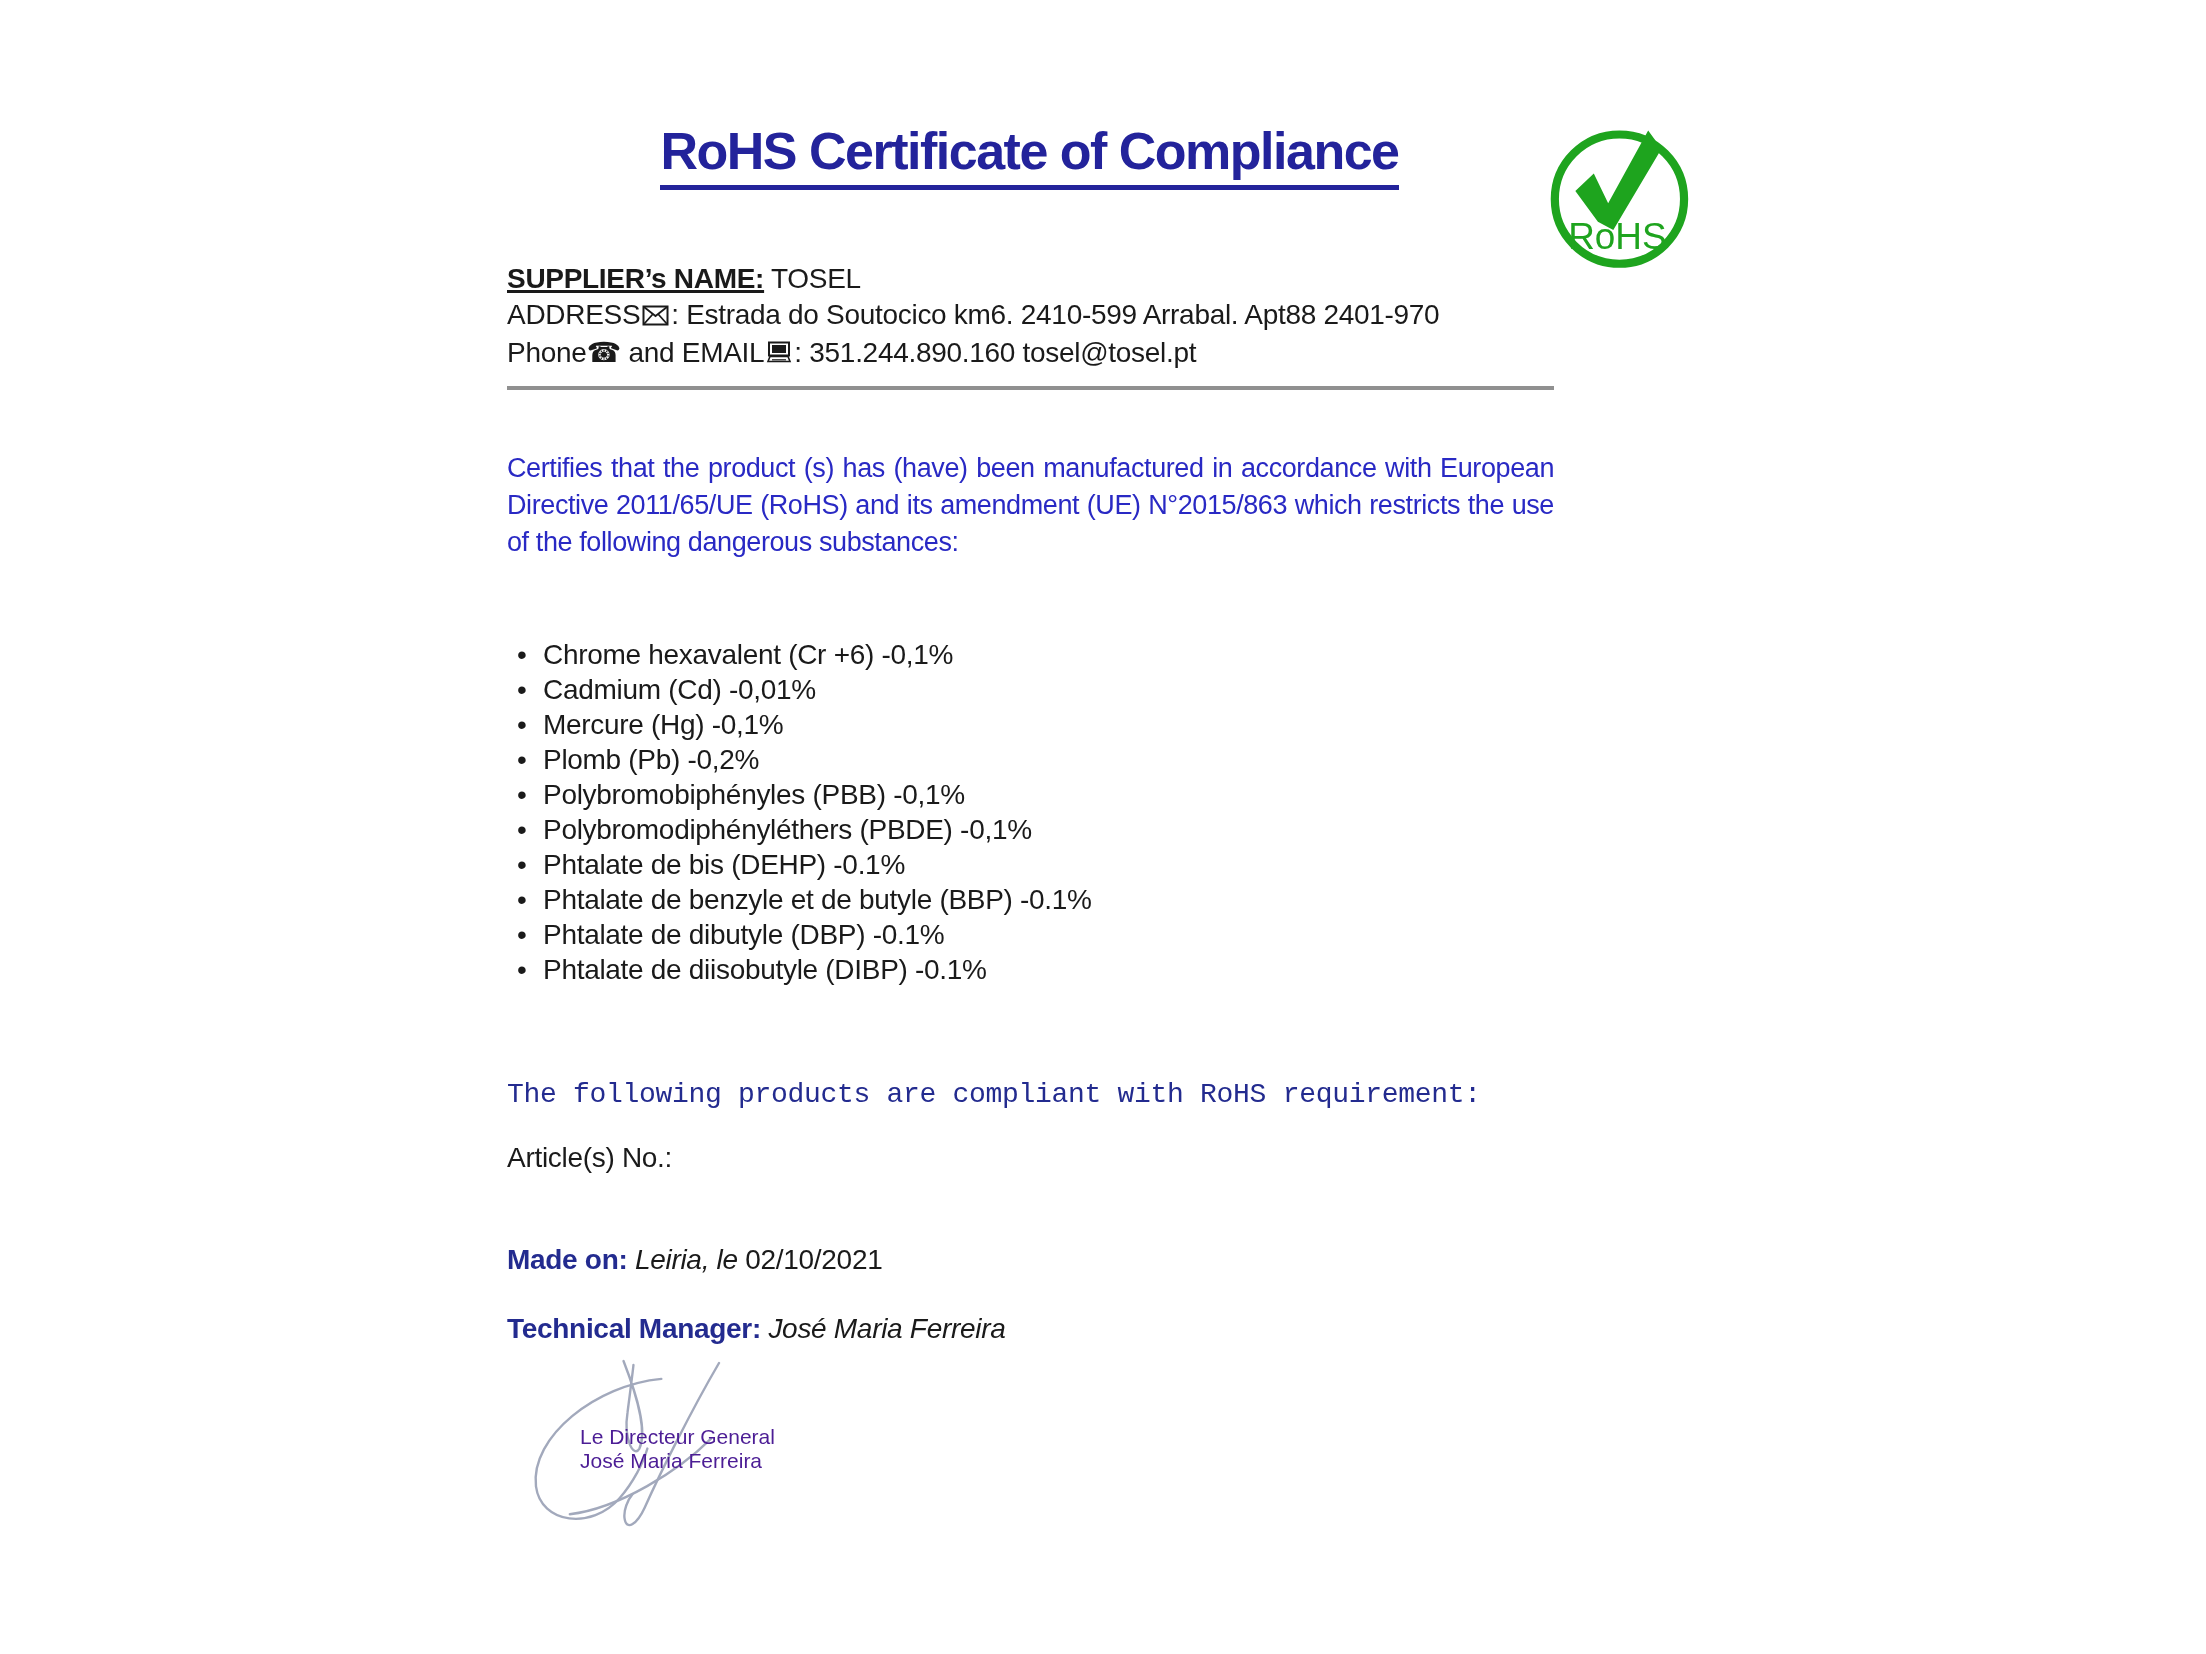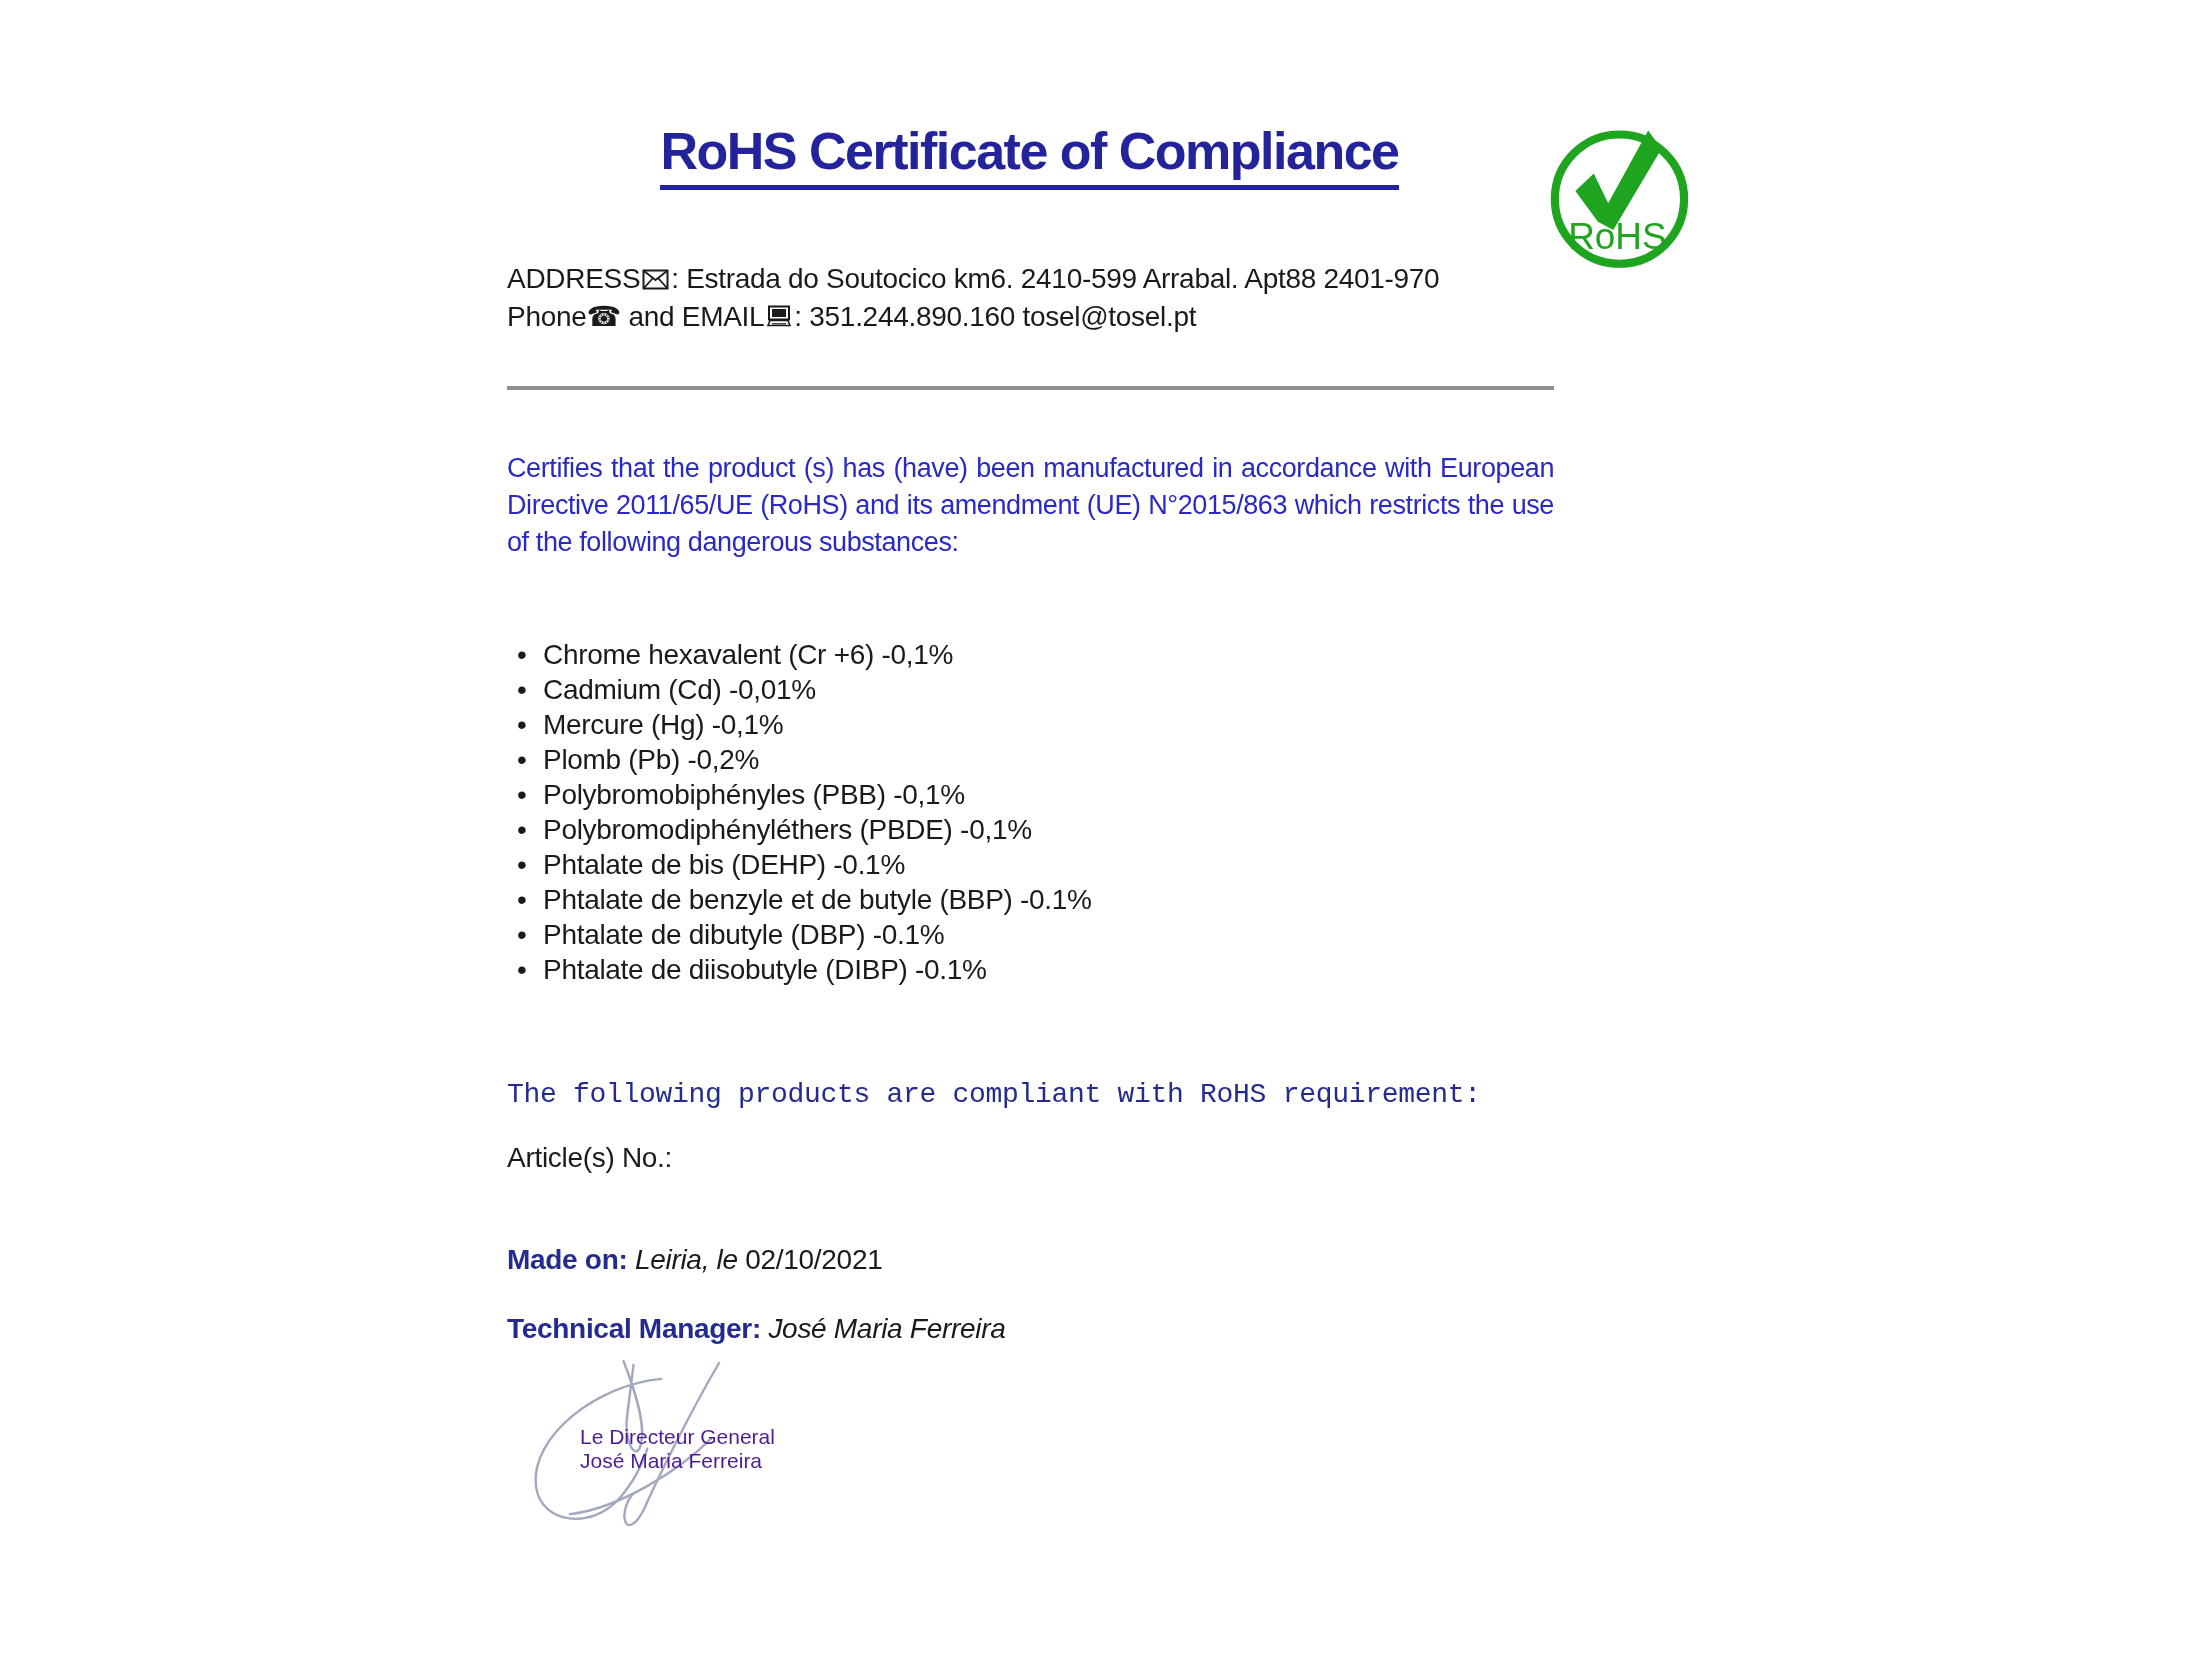--- a/index.html
+++ b/index.html
@@ -190,20 +190,23 @@
 
   <div class="logo">
     <svg width="155" height="159" viewBox="0 0 150 155">
       <circle cx="73" cy="82" r="63" fill="none" stroke="#1EA41E" stroke-width="8"></circle>
       <path d="M30,74 L48,57 L62,86 L101,15 L114,33 L67,112 L52,104 Z" fill="#1EA41E"></path>
       <text x="71" y="131" text-anchor="middle" font-family="Liberation Sans, sans-serif" font-size="36" fill="#1EA41E">RoHS</text>
     </svg>
   </div>
 
   <div class="contact">
+    <div>
+      <span class="lbl-underline">SUPPLIER’s NAME:</span><span> TOSEL</span>
+    </div>
     <div>
       <span>ADDRESS</span><span class="icon-inline"><svg width="27" height="21" viewBox="0 0 27 21">
             <rect x="1.5" y="1.5" width="24" height="18" fill="none" stroke="#1a1a1a" stroke-width="2"></rect>
             <path d="M2,2 L13.5,11 L25,2 M2,19 L10.5,9.5 M25,19 L16.5,9.5" fill="none" stroke="#1a1a1a" stroke-width="1.8"></path>
           </svg></span><span>: Estrada do Soutocico km6. 2410-599 Arrabal. Apt88 2401-970</span>
     </div>
     <div>
       <span>Phone</span><span class="phone-glyph">☎</span><span> and EMAIL</span><span class="icon-inline"><svg width="26" height="23" viewBox="0 0 26 23">
             <rect x="3" y="1.5" width="20" height="13" fill="none" stroke="#1a1a1a" stroke-width="2"></rect>
             <rect x="6" y="4" width="14" height="8" fill="#1a1a1a"></rect>

